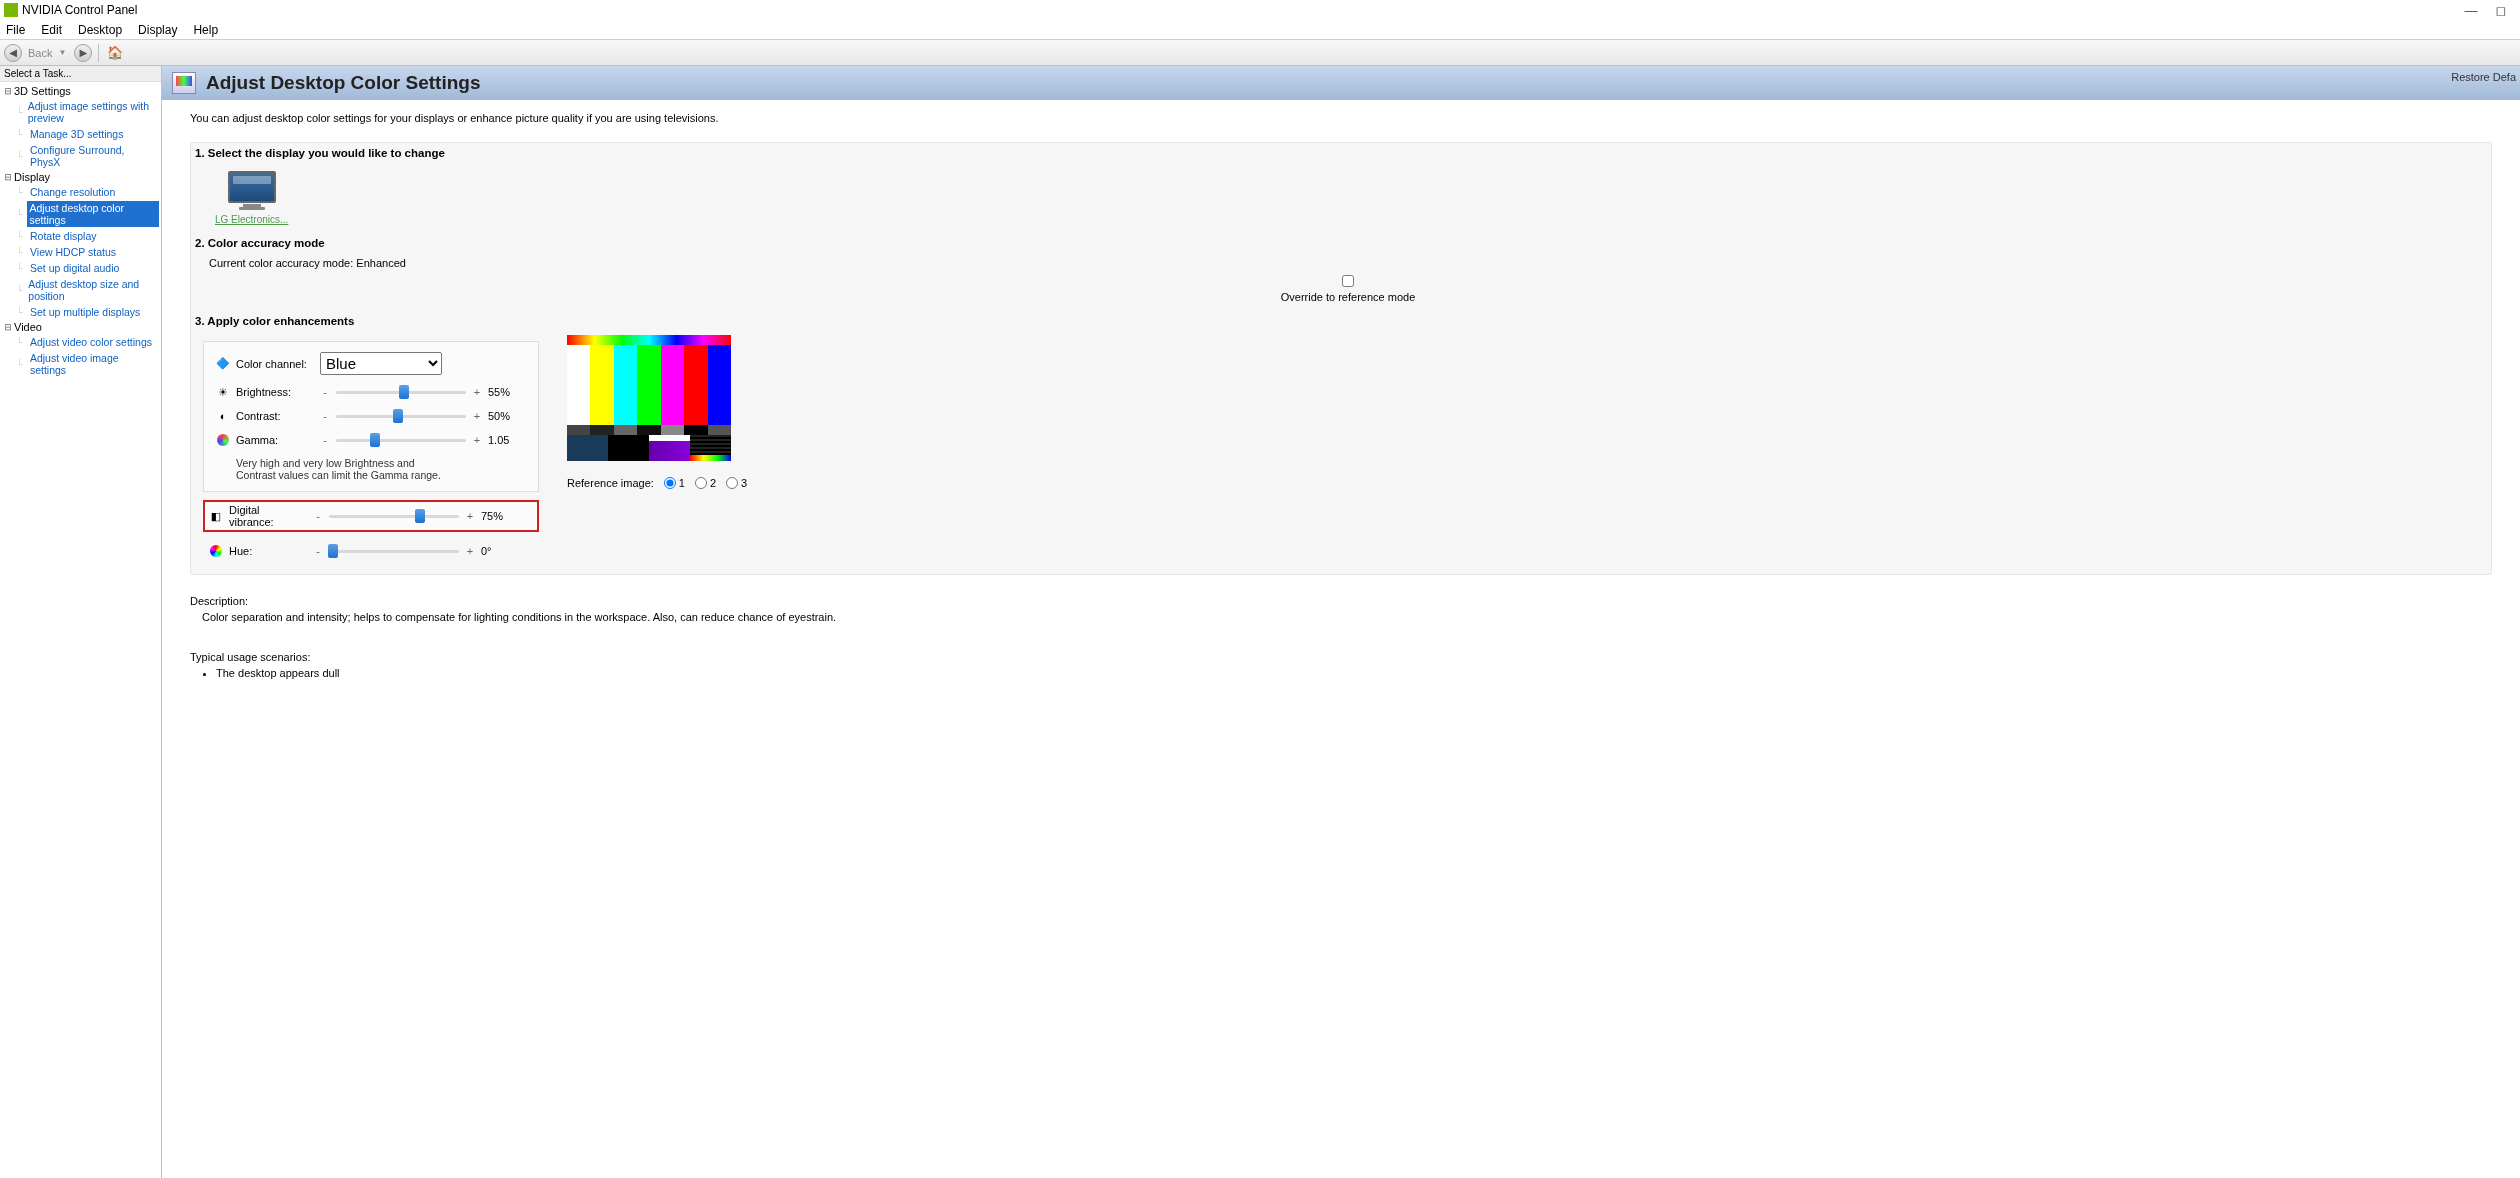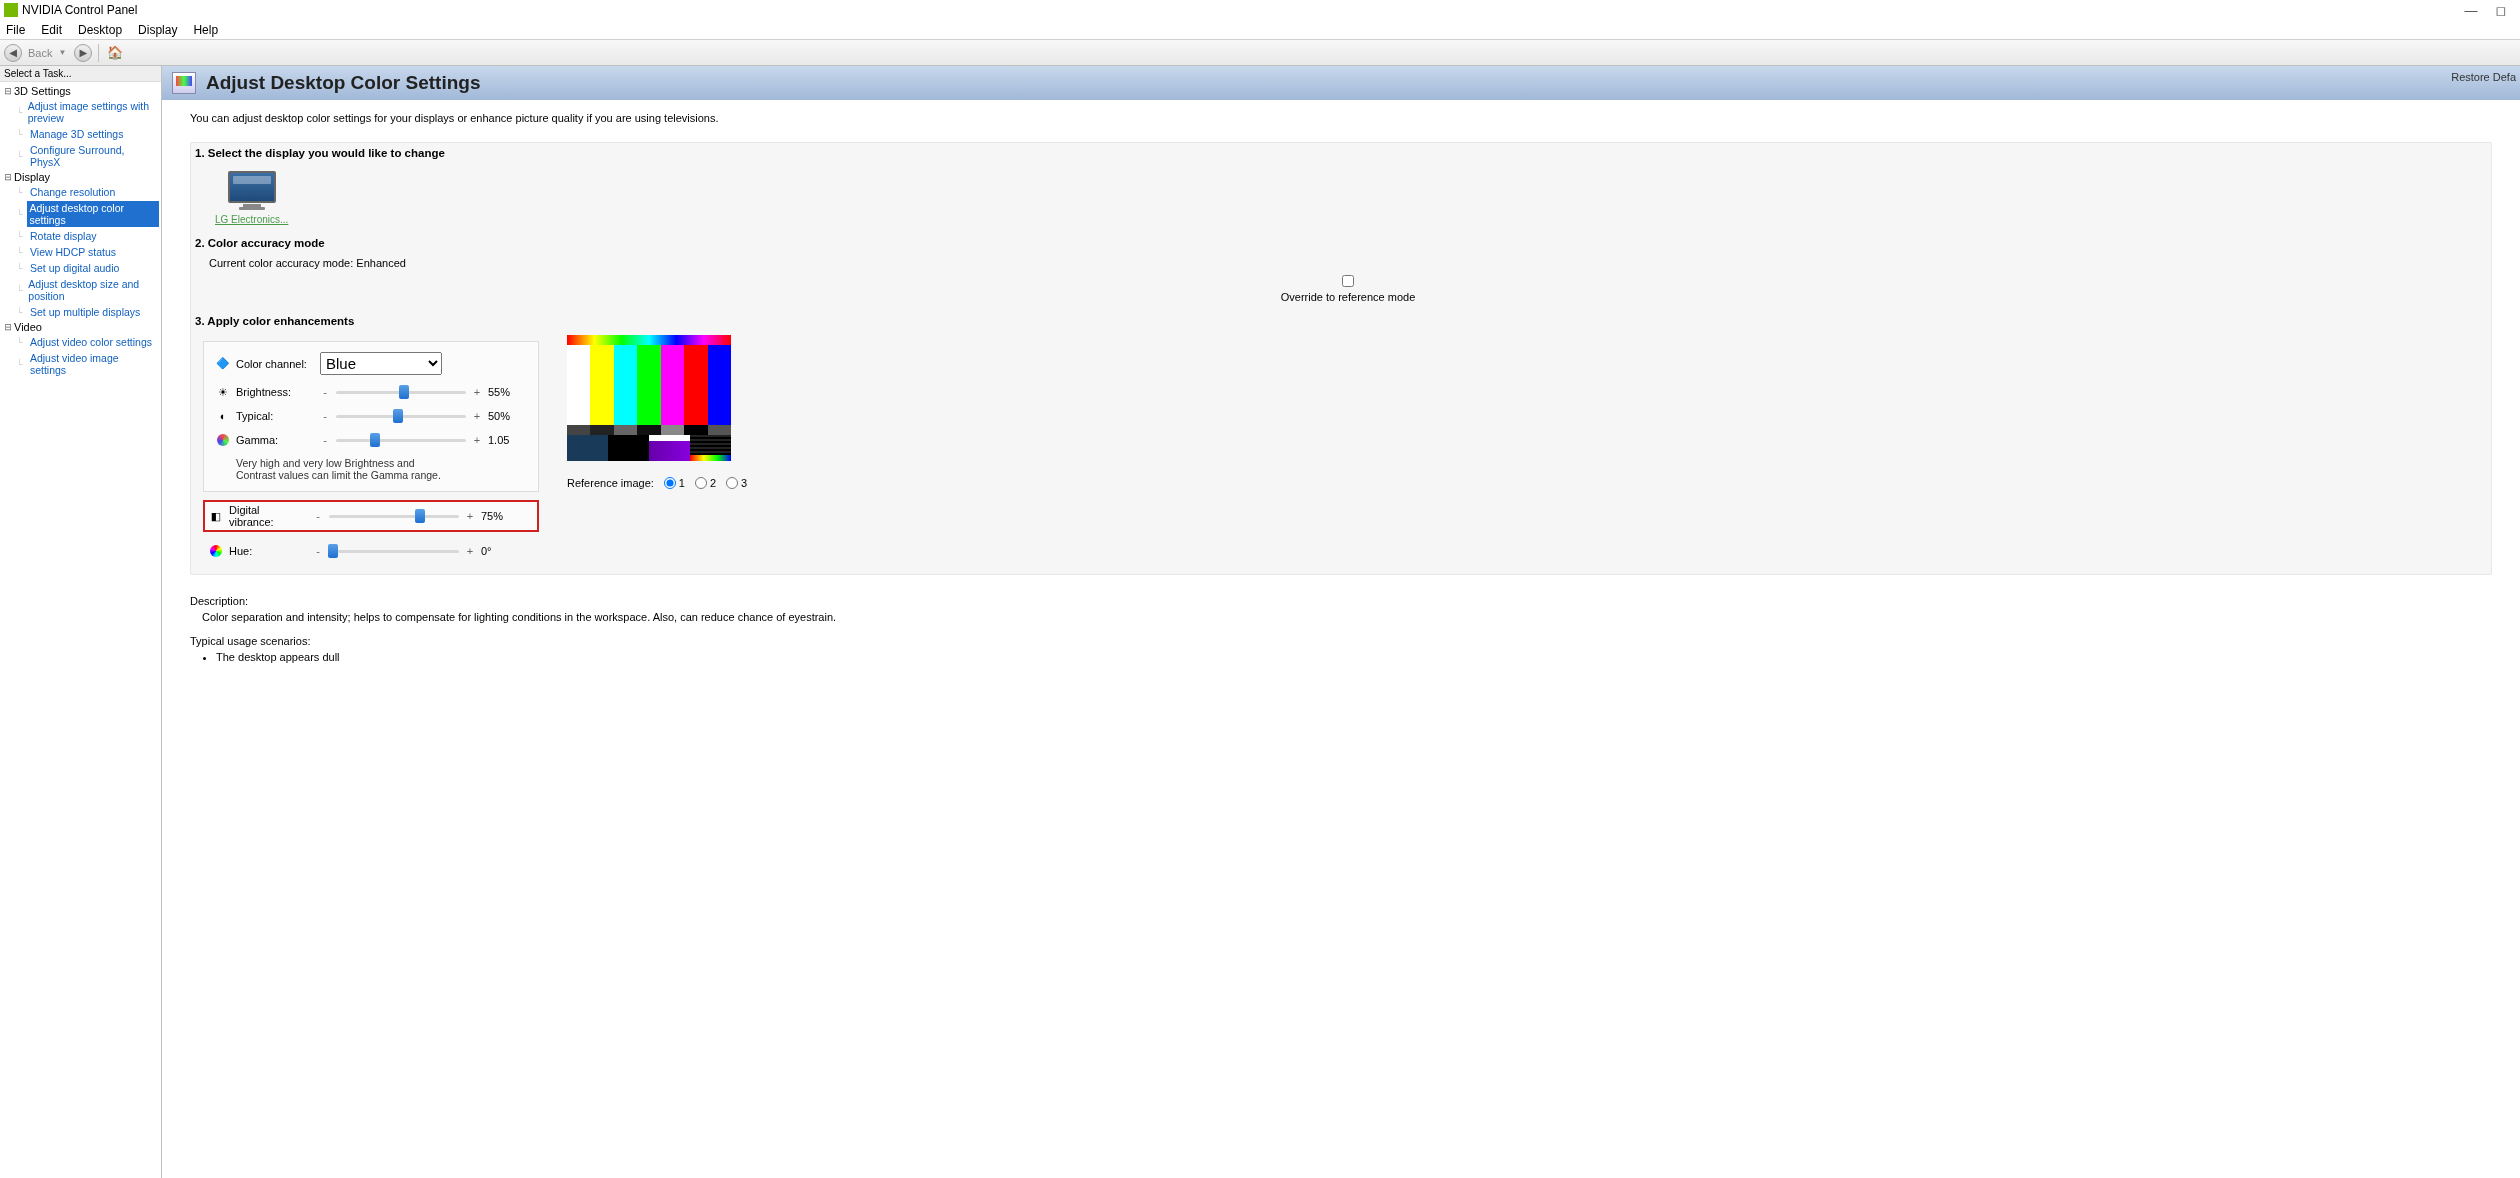--- a/index.html
+++ b/index.html
@@ -68,21 +68,21 @@
 .grad { height: 10px; background: linear-gradient(90deg,#f00,#ff0,#0f0,#0ff,#00f,#f0f,#f00); }
 .barrow2 { height: 10px; display:flex; }
 .barrow2 div{flex:1;}
 .barrow3 { height: 26px; display:flex; }
 .bbox { flex:1; }
 .reflabelrow { display:flex; align-items:center; gap: 10px; margin-top: 16px; font-size: 11px; }
 .reflabelrow label { display:flex; align-items:center; gap:3px; cursor:pointer; }
 .reflabelrow input { width:12px; height:12px; }
 .desc { font-size: 11px; margin-top: 20px; }
 .desc .dtxt { margin: 4px 0 0 12px; }
-.usage { font-size: 11px; margin-top: 12px; }
+.usage { font-size: 11px; margin-top: 28px; }
 .usage ul { margin: 4px 0 0 26px; }
 .iconcolor { width: 12px; height: 12px; border-radius: 50%; }
 </style>
 </head>
 <body>
 
 <div class="titlebar">
   <div class="icon"></div>
   <div class="title">NVIDIA Control Panel</div>
   <div class="wbtn">—</div>
@@ -218,21 +218,21 @@
                   <div class="minus">-</div>
                   <div class="track">
                       <div class="thumb" id="th-bri" style="left: 52%;"></div>
                     </div>
                   <div class="plus">+</div>
                   <div class="aval">55%</div>
                 </div>
 
                 <div class="adjrow">
                   <div class="aicon">◐</div>
-                  <div class="albl">Typical:</div>
+                  <div class="albl">Contrast:</div>
                   <div class="minus">-</div>
                   <div class="track">
                       <div class="thumb" id="th-con" style="left: 48%;"></div>
                     </div>
                   <div class="plus">+</div>
                   <div class="aval">50%</div>
                 </div>
 
                 <div class="adjrow">
                   <div class="aicon">

